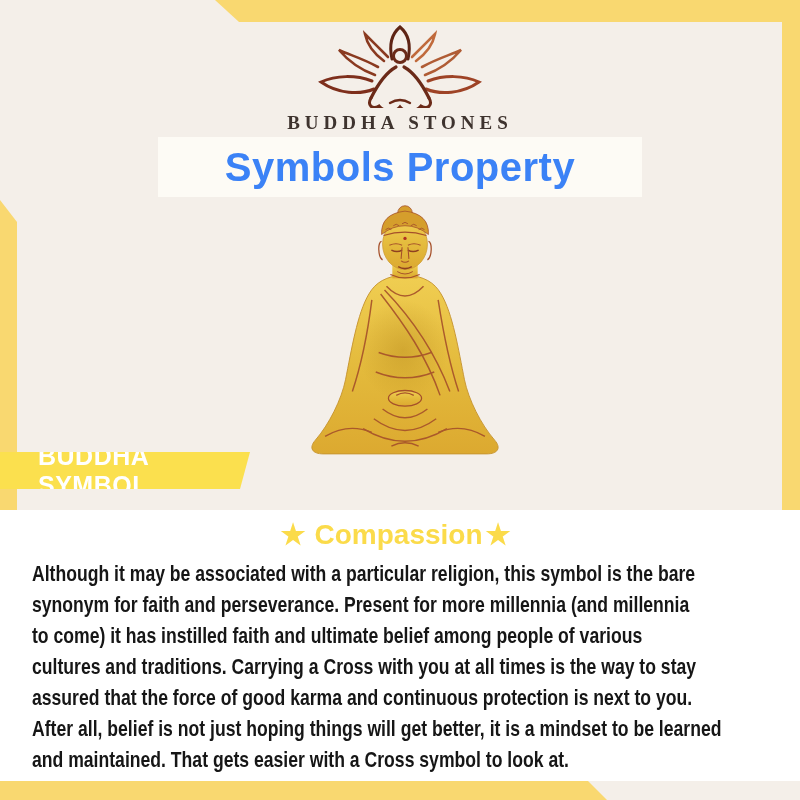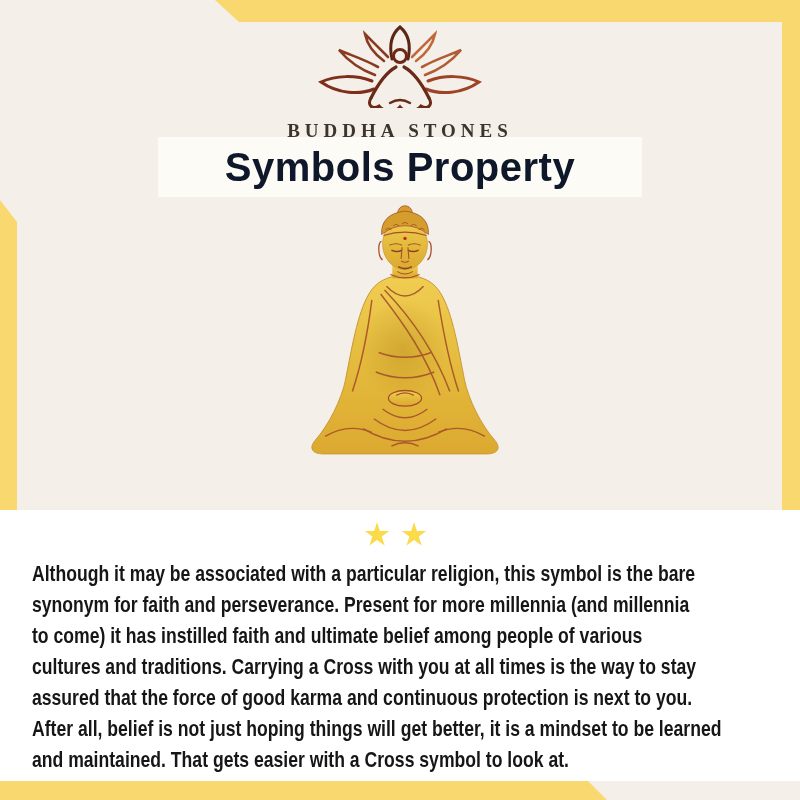--- a/index.html
+++ b/index.html
@@ -14,26 +14,26 @@
     clip-path:polygon(0 0,100% 0,100% 100%,0 calc(100% - 26px));}
   .ribbon-left{left:0;top:200px;width:17px;height:550px;
     clip-path:polygon(0 0,100% 22px,100% 100%,0 100%);}
   .ribbon-bottom{left:0;bottom:0;width:607px;height:19px;
     clip-path:polygon(0 0,588px 0,100% 100%,0 100%);}
 
   
   .logo{position:absolute;left:312px;top:24px;width:176px;height:84px;}
   .brand-name{position:absolute;left:0;top:112px;width:800px;text-align:center;
     font-family:"Liberation Serif",serif;font-size:19px;font-weight:600;
-    letter-spacing:5px;color:#3E332E;margin-top:8px;}
+    letter-spacing:5px;color:#3E332E;}
 
   
   .title-band{position:absolute;left:158px;top:137px;width:484px;height:60px;
     background:#FDFBF5;display:flex;align-items:center;justify-content:center;}
-  .title-band h1{margin:12px;font-size:40px;font-weight:bold;color:#0f172a;letter-spacing:0.5px;}
+  .title-band h1{margin:12px;font-size:40px;font-weight:bold;color:#3b82f6;letter-spacing:0.5px;}
 
   
   .statue{position:absolute;left:288px;top:202px;width:234px;height:260px;}
 
   
   .label-banner{position:absolute;left:0;top:452px;width:250px;height:37px;
     background:#FBE04E;clip-path:polygon(0 0,100% 0,calc(100% - 10px) 100%,0 100%);
     display:flex;align-items:center;padding-left:38px;box-sizing:border-box;}
   .label-banner span{color:#FFFFFF;font-size:25px;font-weight:600;letter-spacing:0.5px;}
 
@@ -142,25 +142,29 @@
         <path d="M38,238 Q62,224 86,234"></path>
         <path d="M202,238 Q178,224 154,234"></path>
         <path d="M106,248 Q120,241 134,248"></path>
       </g>
 
       <ellipse cx="120" cy="199" rx="17" ry="8" fill="url(#gold)" stroke="#A5502A" stroke-width="1.3"></ellipse>
       <path d="M111,196 Q120,191 129,196" stroke="#A5502A" stroke-width="1.2"></path>
     </svg>
   </div>
 
+  <div class="label-banner">
+    <span>BUDDHA SYMBOL</span>
+  </div>
 
   <div class="content">
     <div class="traits">
       <span class="trait">
         <span class="star">★</span>
+        <span>Compassion</span>
       </span>
       <span class="trait">
         <span class="star">★</span>
       </span>
     </div>
     <div class="paragraph">
       <div class="p-line">Although it may be associated with a particular religion, this symbol is the bare</div>
       <div class="p-line">synonym for faith and perseverance. Present for more millennia (and millennia</div>
       <div class="p-line">to come) it has instilled faith and ultimate belief among people of various</div>
       <div class="p-line">cultures and traditions. Carrying a Cross with you at all times is the way to stay</div>

